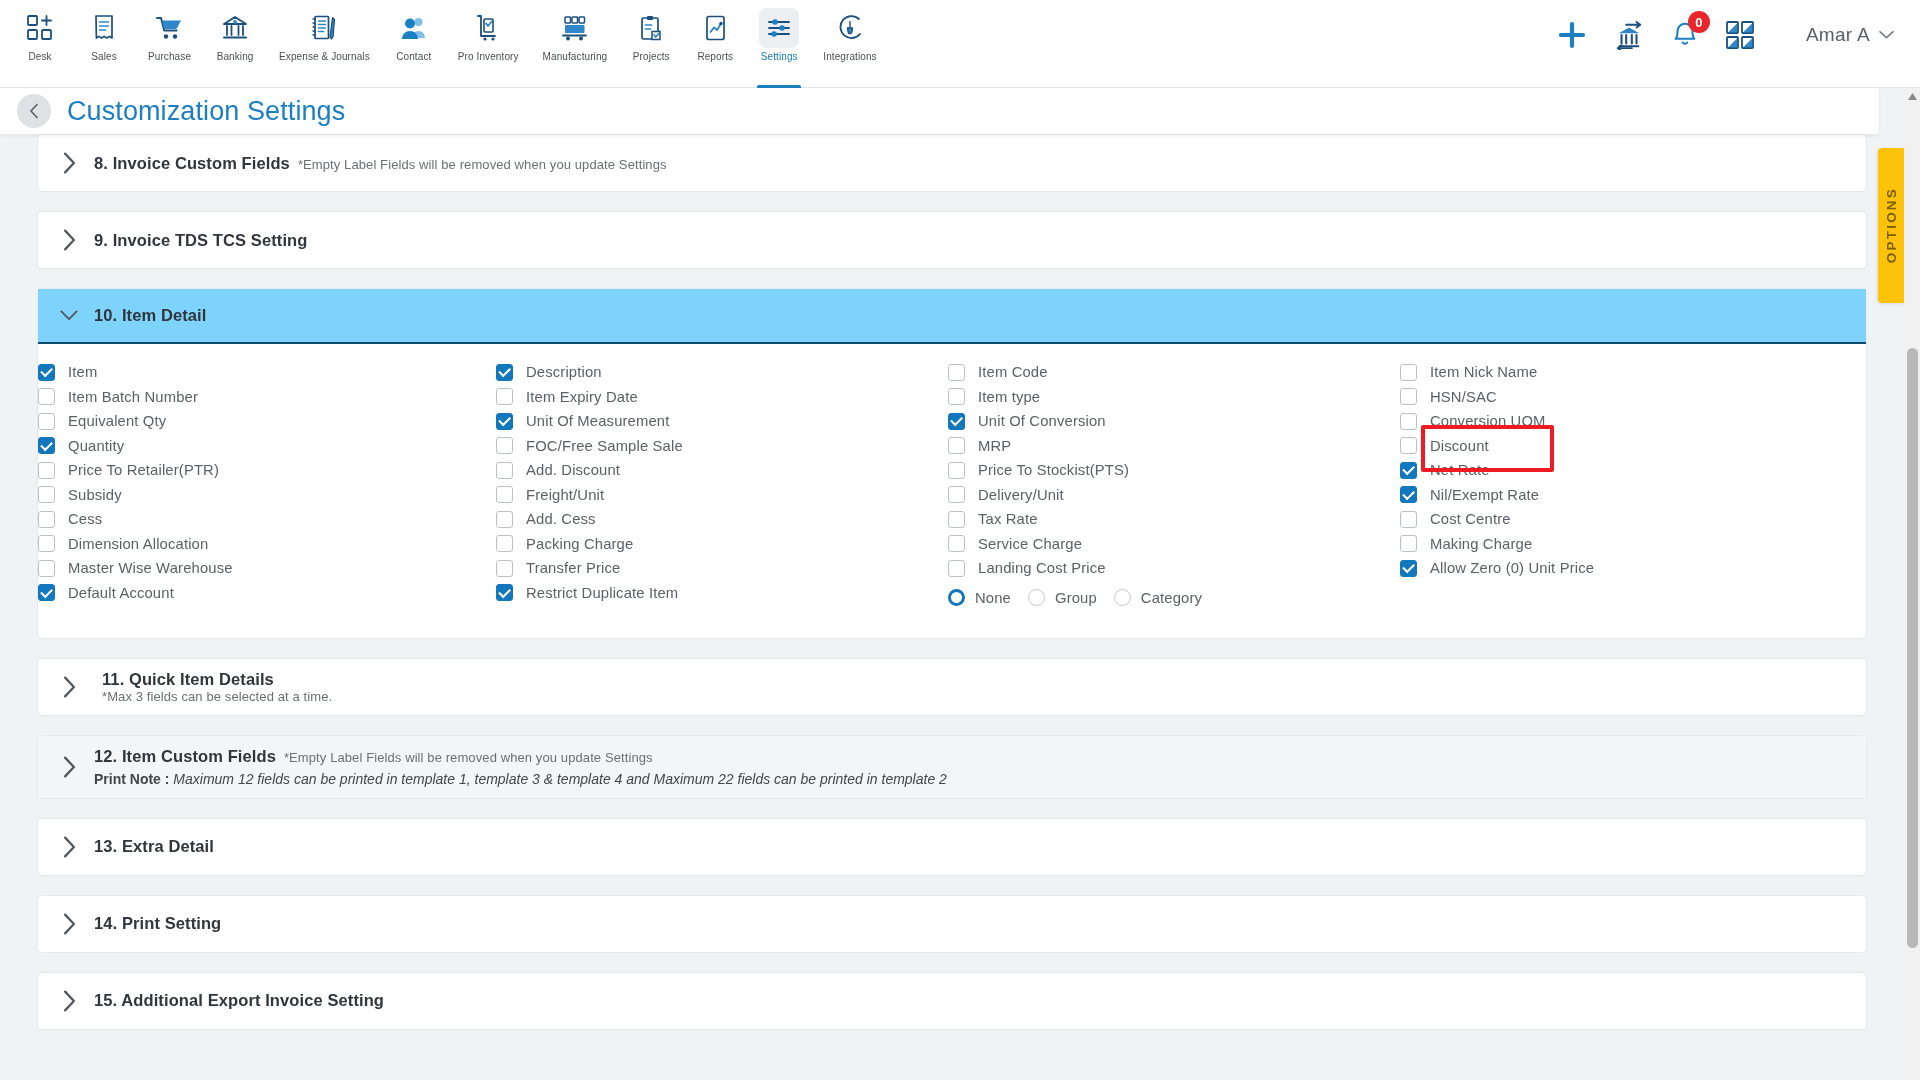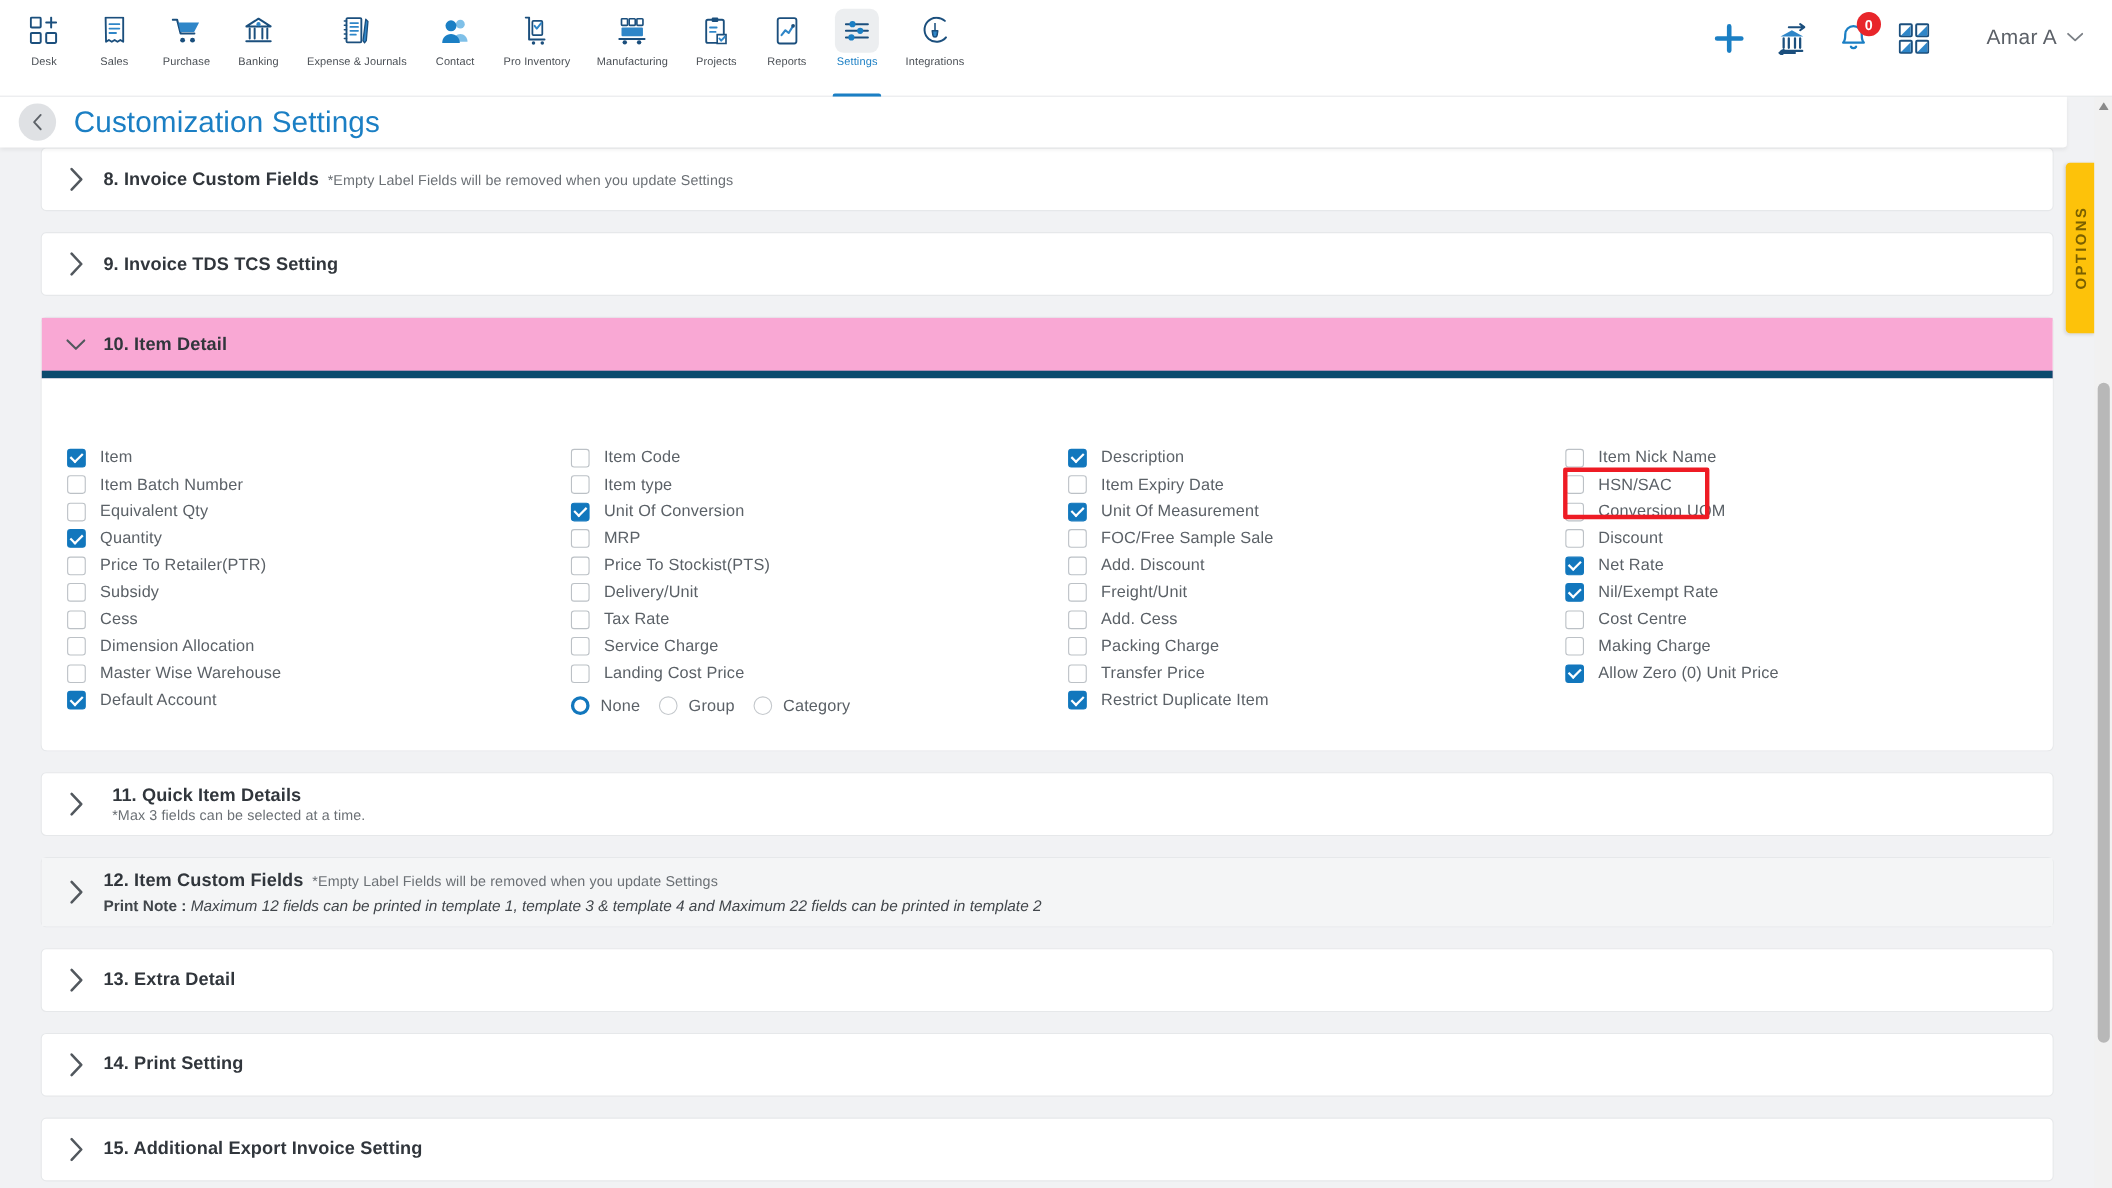--- a/index.html
+++ b/index.html
@@ -82,26 +82,26 @@
     position:absolute;left:22px;top:50%;transform:translateY(-50%);
     width:18px;height:18px;display:flex;align-items:center;justify-content:center;
   }
   .sec-title{font-size:16.5px;color:#31363c;font-weight:600;letter-spacing:.1px;}
   .sec-note{font-size:13px;color:#6b7075;margin-left:8px;letter-spacing:.1px;}
   .sec-lines{display:flex;flex-direction:column;gap:5px;padding:11px 0;}
   .printnote{font-size:14px;color:#41464b;font-style:italic;}
   .printnote b{font-style:normal;font-weight:700;}
 
   .sec-head.expanded{
-    background:#f9a8d4;border-bottom:7px solid #0c4a6e;min-height:55px;
+    background:#7dd3fc;border-bottom:2px solid #0c4a6e;min-height:55px;
   }
 
   
   .opt-body{padding:16px 0 26px 0;background:#fff;border-radius:0 0 5px 5px;}
-  .opt-grid{display:grid;grid-template-columns:458px 452px 452px 440px;padding-left:23px;margin-top:44px;}
+  .opt-grid{display:grid;grid-template-columns:458px 452px 452px 440px;}
   .opt-col{display:flex;flex-direction:column;}
   .opt-row{display:flex;align-items:center;height:24.5px;cursor:pointer;}
   .cb{
     width:17px;height:17px;border-radius:3px;border:1.6px solid #bcc1c6;
     background:#fff;box-sizing:border-box;flex:0 0 auto;
     display:flex;align-items:center;justify-content:center;
   }
   .cb.on{background:#1277bd;border-color:#1277bd;}
   .cb.on::after{
     content:"";width:8.5px;height:4.5px;border-left:2.1px solid #fff;
@@ -425,20 +425,62 @@
                 <span class="cb"></span>
                 <span class="opt-lbl">Master Wise Warehouse</span>
               </div>
               <div class="opt-row">
                 <span class="cb on"></span>
                 <span class="opt-lbl">Default Account</span>
               </div>
             </div>
             <div class="opt-col">
               <div class="opt-row">
+                <span class="cb on"></span>
+                <span class="opt-lbl">Description</span>
+              </div>
+              <div class="opt-row">
+                <span class="cb"></span>
+                <span class="opt-lbl">Item Expiry Date</span>
+              </div>
+              <div class="opt-row">
+                <span class="cb on"></span>
+                <span class="opt-lbl">Unit Of Measurement</span>
+              </div>
+              <div class="opt-row">
+                <span class="cb"></span>
+                <span class="opt-lbl">FOC/Free Sample Sale</span>
+              </div>
+              <div class="opt-row">
+                <span class="cb"></span>
+                <span class="opt-lbl">Add. Discount</span>
+              </div>
+              <div class="opt-row">
+                <span class="cb"></span>
+                <span class="opt-lbl">Freight/Unit</span>
+              </div>
+              <div class="opt-row">
+                <span class="cb"></span>
+                <span class="opt-lbl">Add. Cess</span>
+              </div>
+              <div class="opt-row">
+                <span class="cb"></span>
+                <span class="opt-lbl">Packing Charge</span>
+              </div>
+              <div class="opt-row">
+                <span class="cb"></span>
+                <span class="opt-lbl">Transfer Price</span>
+              </div>
+              <div class="opt-row">
+                <span class="cb on"></span>
+                <span class="opt-lbl">Restrict Duplicate Item</span>
+              </div>
+            </div>
+            <div class="opt-col">
+              <div class="opt-row">
                 <span class="cb"></span>
                 <span class="opt-lbl">Item Code</span>
               </div>
               <div class="opt-row">
                 <span class="cb"></span>
                 <span class="opt-lbl">Item type</span>
               </div>
               <div class="opt-row">
                 <span class="cb on"></span>
                 <span class="opt-lbl">Unit Of Conversion</span>
@@ -477,62 +519,20 @@
                   <span class="opt-lbl">Group</span>
                 </div>
                 <div class="radio-item">
                   <span class="rd"></span>
                   <span class="opt-lbl">Category</span>
                 </div>
               </div>
             </div>
             <div class="opt-col">
               <div class="opt-row">
-                <span class="cb on"></span>
-                <span class="opt-lbl">Description</span>
-              </div>
-              <div class="opt-row">
-                <span class="cb"></span>
-                <span class="opt-lbl">Item Expiry Date</span>
-              </div>
-              <div class="opt-row">
-                <span class="cb on"></span>
-                <span class="opt-lbl">Unit Of Measurement</span>
-              </div>
-              <div class="opt-row">
-                <span class="cb"></span>
-                <span class="opt-lbl">FOC/Free Sample Sale</span>
-              </div>
-              <div class="opt-row">
-                <span class="cb"></span>
-                <span class="opt-lbl">Add. Discount</span>
-              </div>
-              <div class="opt-row">
-                <span class="cb"></span>
-                <span class="opt-lbl">Freight/Unit</span>
-              </div>
-              <div class="opt-row">
-                <span class="cb"></span>
-                <span class="opt-lbl">Add. Cess</span>
-              </div>
-              <div class="opt-row">
-                <span class="cb"></span>
-                <span class="opt-lbl">Packing Charge</span>
-              </div>
-              <div class="opt-row">
-                <span class="cb"></span>
-                <span class="opt-lbl">Transfer Price</span>
-              </div>
-              <div class="opt-row">
-                <span class="cb on"></span>
-                <span class="opt-lbl">Restrict Duplicate Item</span>
-              </div>
-            </div>
-            <div class="opt-col">
-              <div class="opt-row">
                 <span class="cb"></span>
                 <span class="opt-lbl">Item Nick Name</span>
               </div>
               <div class="opt-row">
                 <span class="cb"></span>
                 <span class="opt-lbl">HSN/SAC</span>
               </div>
               <div class="opt-row">
                 <span class="cb"></span>
                 <span class="opt-lbl">Conversion UOM</span>

